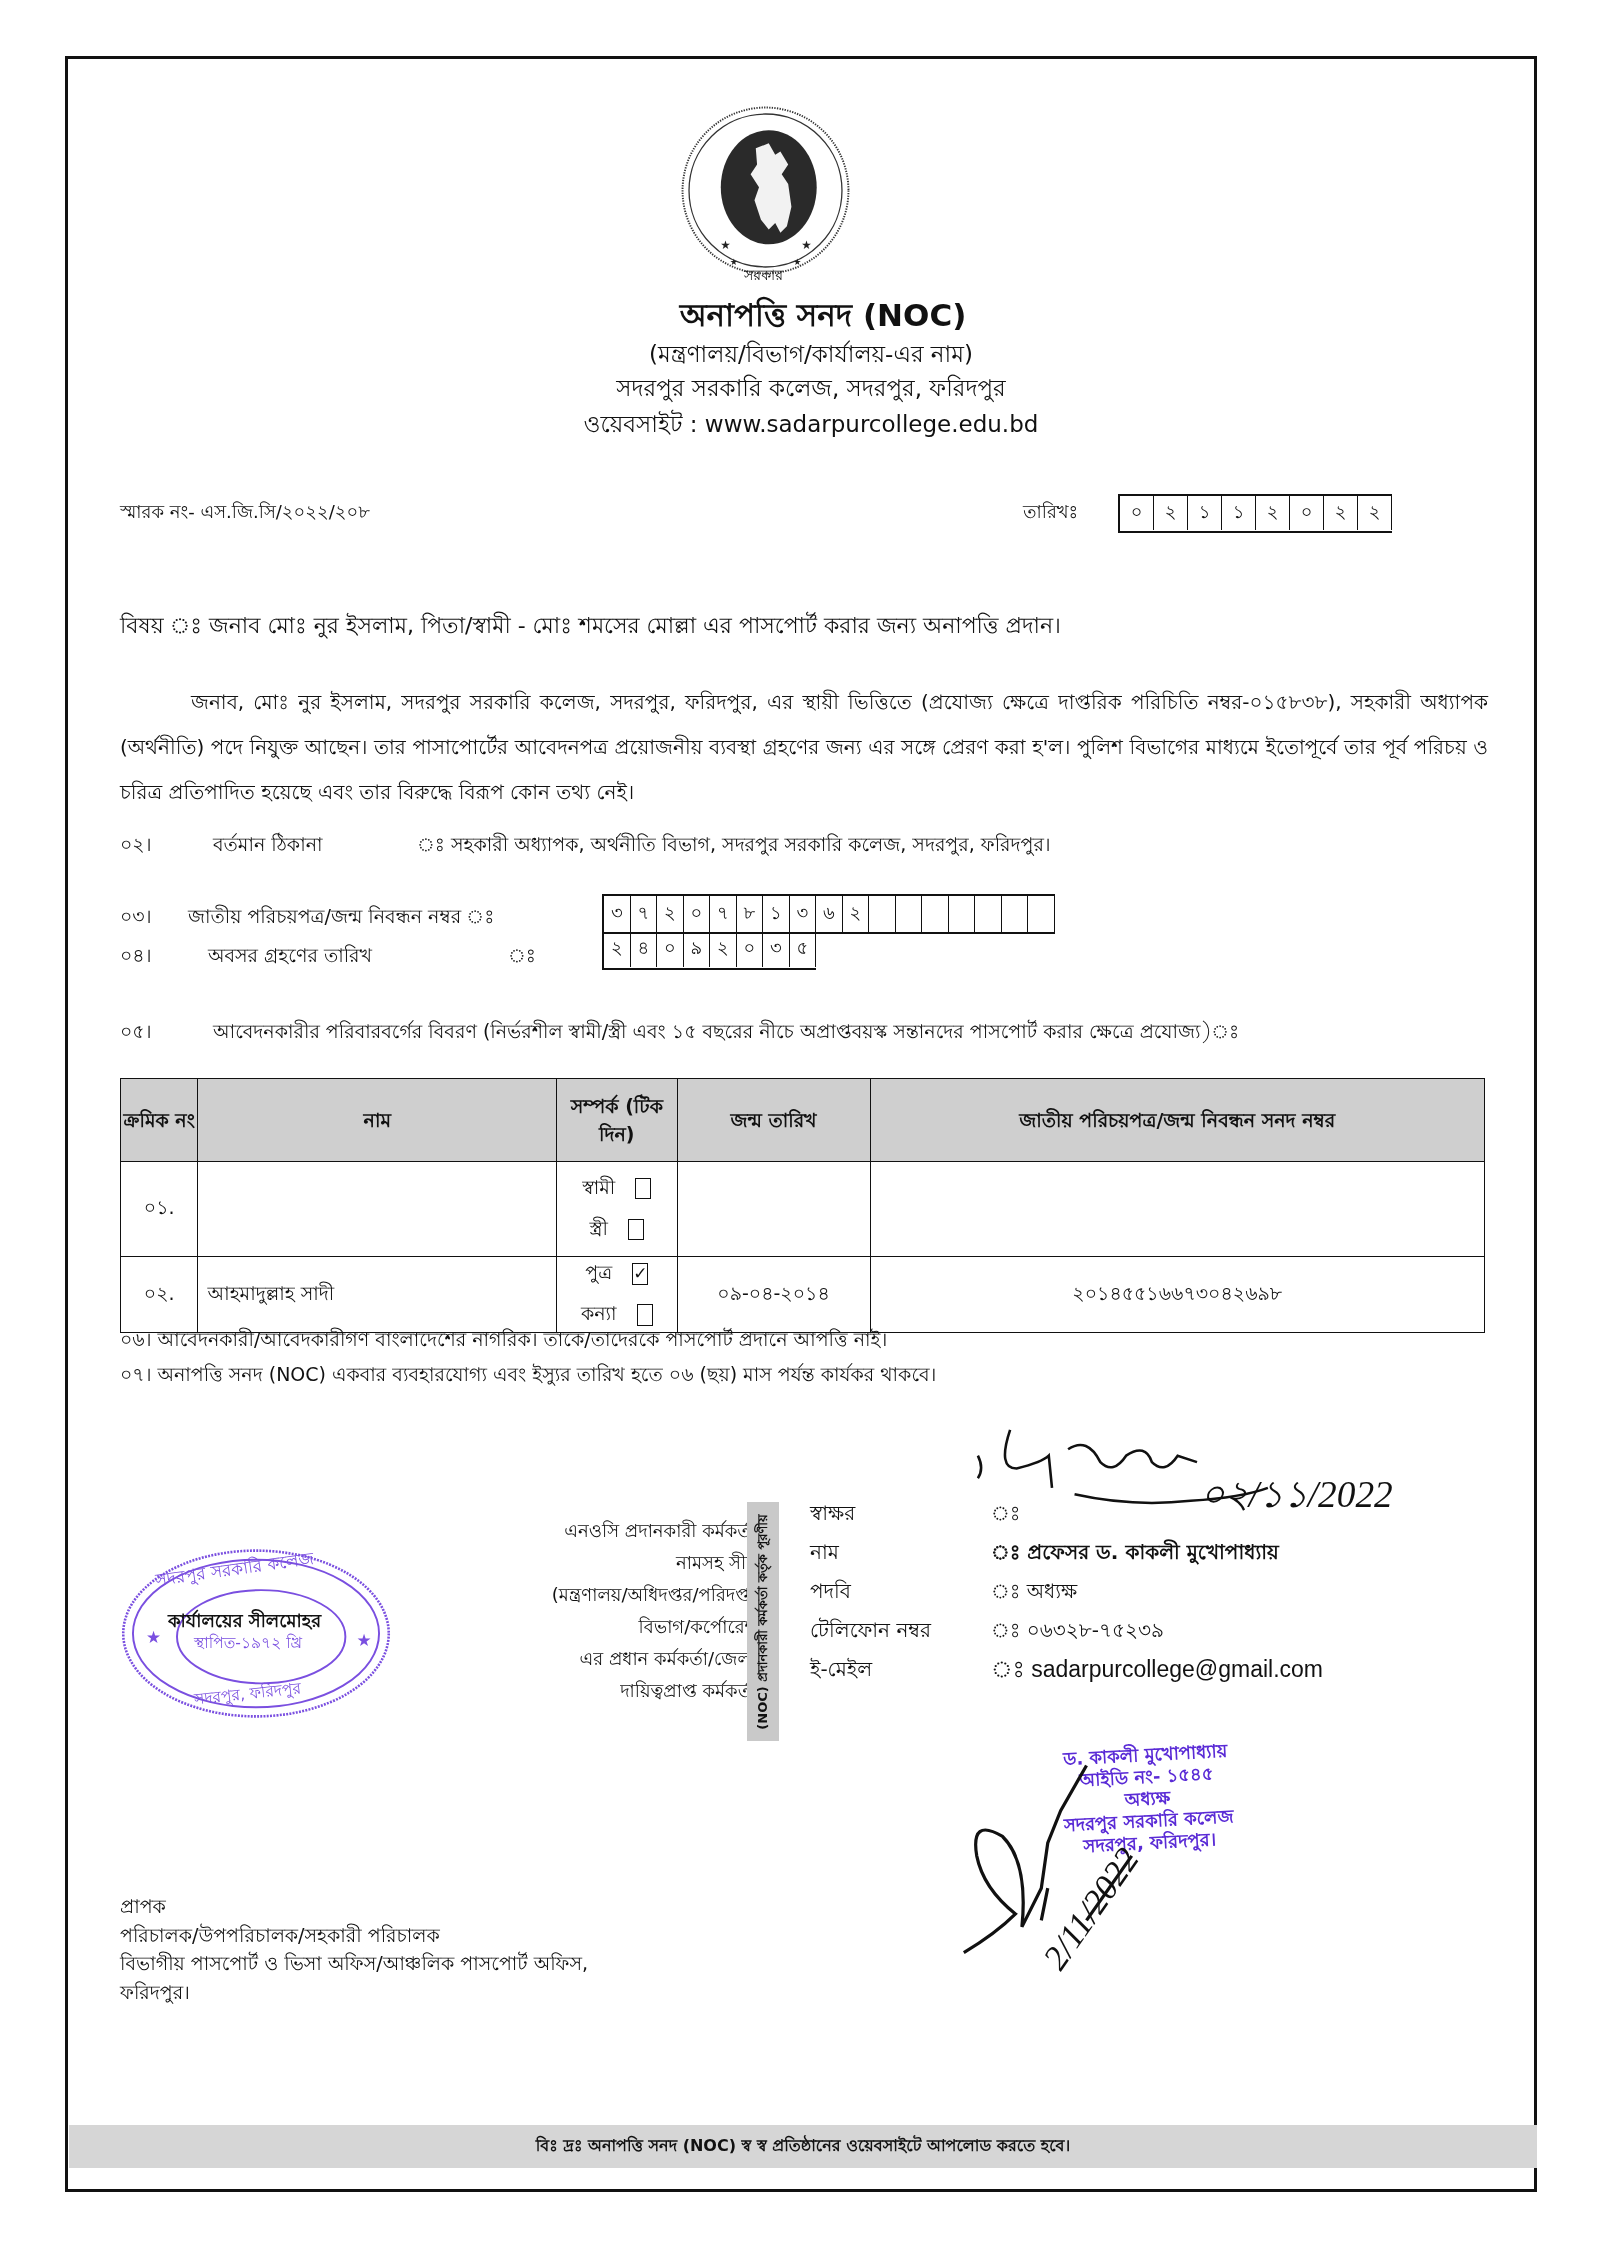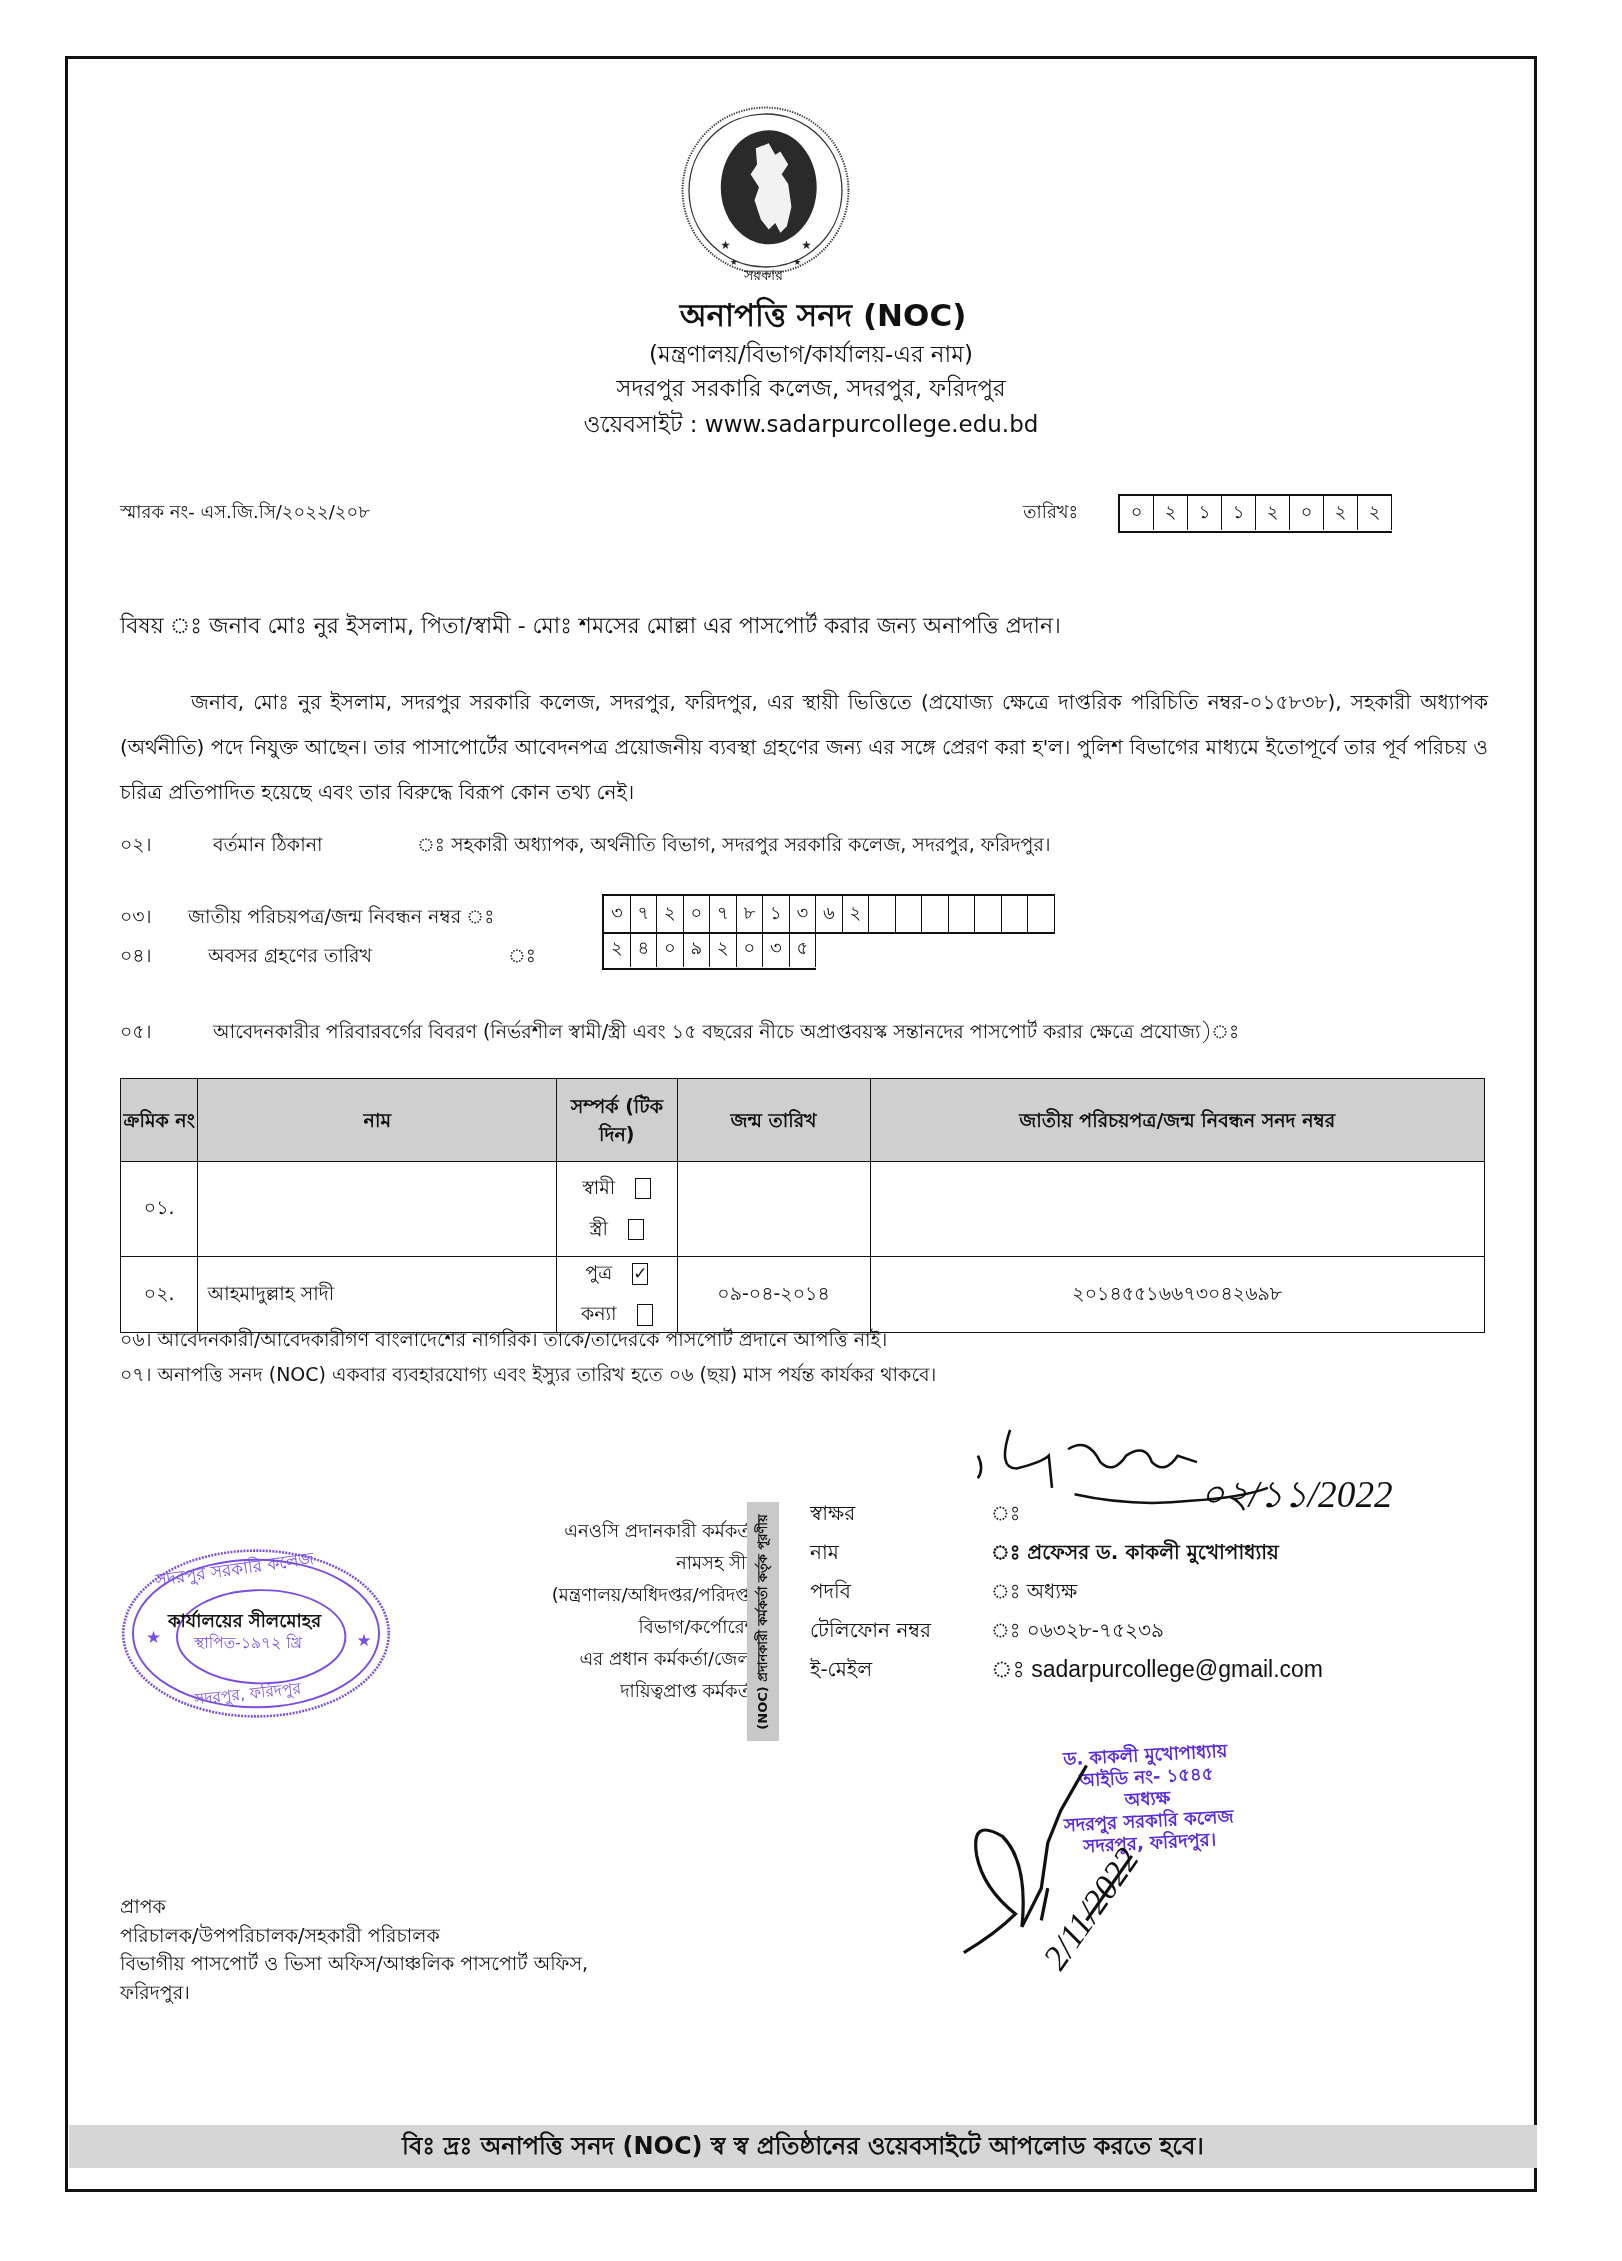--- a/index.html
+++ b/index.html
@@ -42,21 +42,21 @@
   .vstrip span { position:absolute; left:50%; top:50%; transform:translate(-50%,-50%) rotate(-90deg);
                  white-space:nowrap; font-size:13px; font-weight:bold; }
   .sign-grid { position:absolute; left:810px; top:1495px; font-size:20px; }
   .sign-row { display:flex; height:39px; align-items:center; }
   .sign-row .k { width:181px; }
   .sign-row .v { }
   .seal { position:absolute; left:120px; top:1546px; width:272px; height:175px; }
   .seal-caption { position:absolute; left:168px; top:1607px; font-size:18px; font-weight:bold; }
   .recipient { left:120px; top:1892px; font-size:19px; line-height:28.5px; }
   .footer-band { position:absolute; left:69px; top:2125px; width:1468px; height:43px; background:#d6d6d6;
-                 display:flex; align-items:center; justify-content:center; font-size:24px; font-weight:bold; }
+                 display:flex; align-items:center; justify-content:center; font-size:16px; font-weight:bold; }
   .ink-blue { color:#5a2bd6; }
 </style>
 </head>
 <body>
 
 <div class="frame"></div>
 
 <svg class="emblem" viewBox="0 0 270 270">
   <circle cx="135" cy="135" r="128" fill="none" stroke="#333" stroke-width="3" stroke-dasharray="2 2"></circle>
   <circle cx="135" cy="135" r="118" fill="none" stroke="#333" stroke-width="2"></circle>

